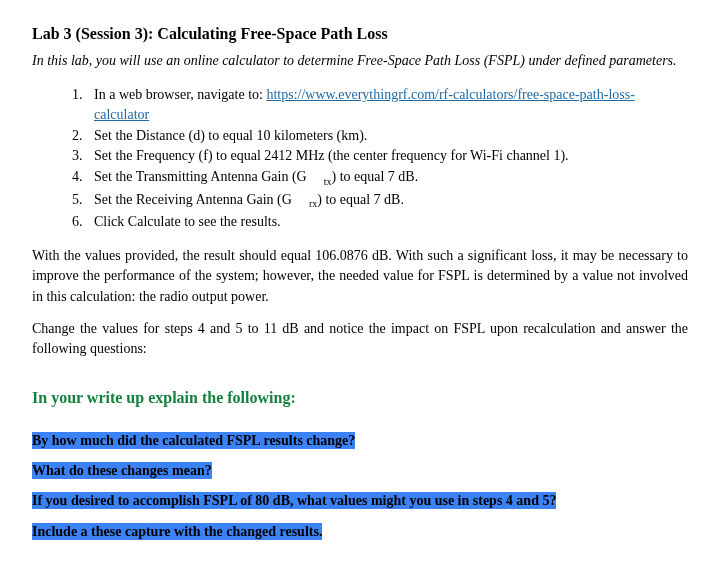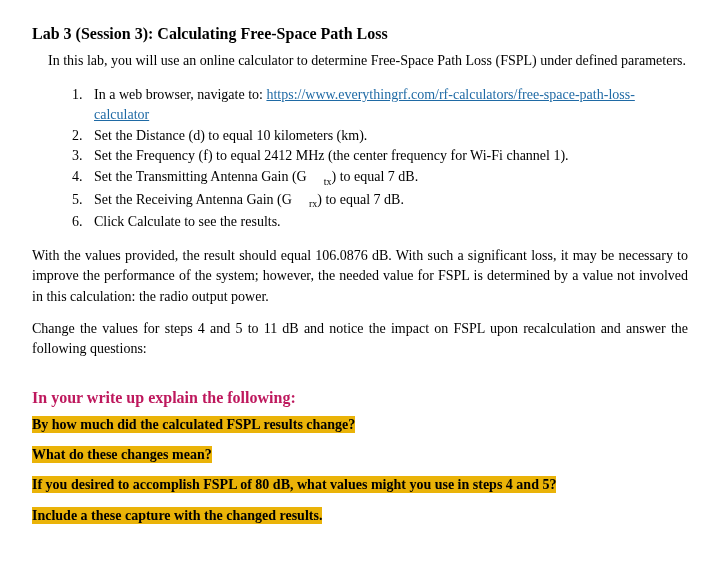--- a/index.html
+++ b/index.html
@@ -13,22 +13,23 @@
     box-sizing: border-box;
     background: #fff;
   }
   h1 {
     font-size: 16px;
     font-weight: bold;
     margin: 0 0 6px 0;
     font-family: "Palatino Linotype", "Book Antiqua", Palatino, Georgia, serif;
   }
   p.intro {
-    margin: 0 0 14px 16px;
+    margin: 0 0 14px 0;
     text-align: justify;
+    font-style: italic;
   }
   ol {
     margin: 0 0 14px 0;
     padding-left: 54px;
   }
   ol li {
     padding-left: 8px;
     margin-bottom: 1px;
     line-height: 1.4;
   }
@@ -38,27 +39,27 @@
   a.link {
     color: #1f6aa5;
     text-decoration: underline;
   }
   .sub { font-size: 10px; vertical-align: sub; padding-left: 17px; }
   p.body {
     margin: 0 0 12px 0;
     text-align: justify;
   }
   h2.writeup {
-    color: #be185d;
+    color: #15803d;
     font-weight: bold;
     font-size: 16px;
-    margin: 26px 0 6px 0;
+    margin: 26px 0 22px 0;
   }
   .hl {
-    background: #eab308;
+    background: #3b82f6;
     font-weight: bold;
     display: inline;
     padding: 1px 0;
   }
   p.q {
     margin: 0 0 10px 0;
   }
 </style>
 </head>
 <body>

